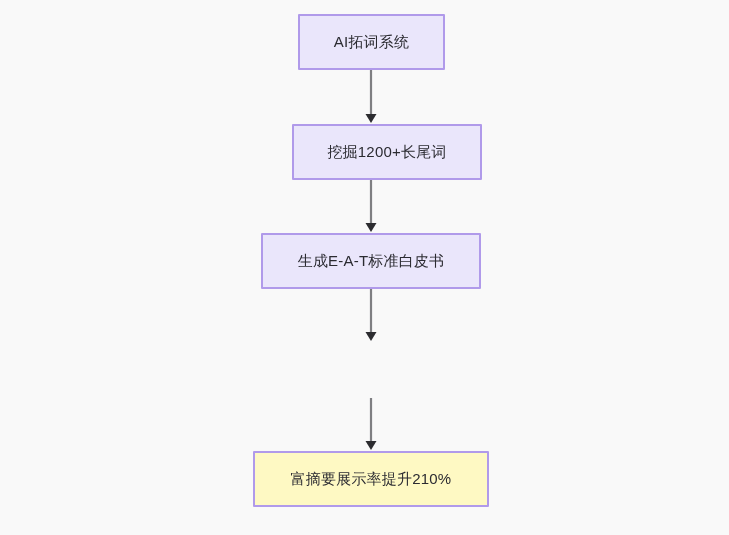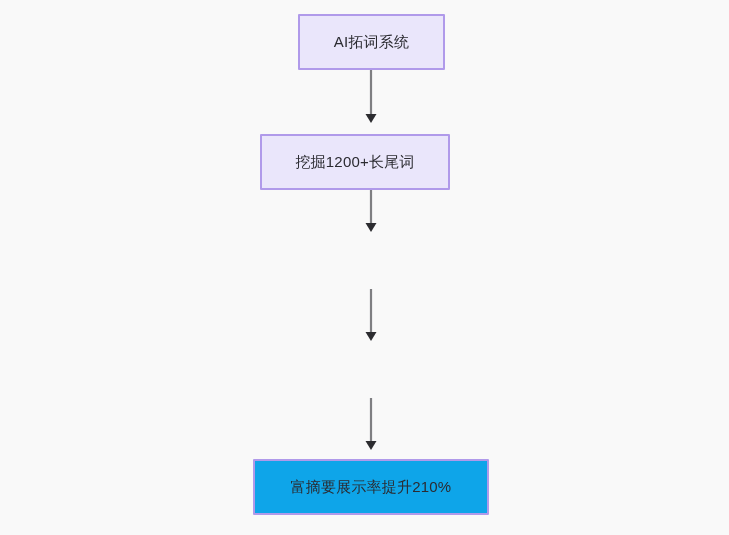--- a/index.html
+++ b/index.html
@@ -81,23 +81,26 @@
 
   <svg class="flow-edge" id="edge-3" width="729" height="535" style="left:0;top:0;position:absolute;">
     <line class="edge-line" x1="371" y1="398" x2="371" y2="443" style="stroke: rgb(127, 127, 130);"></line>
     <polygon class="edge-arrowhead" points="365.5,441 376.5,441 371,450" style="fill: rgb(44, 44, 48);"></polygon>
   </svg>
 
   <div class="flow-node" id="node-0" style="left: 298px; top: 14px; width: 147px; height: 56px; background: rgb(234, 230, 251); border-color: rgb(176, 154, 234);">
     <span class="flow-node-label">AI拓词系统</span>
   </div>
 
-  <div class="flow-node" id="node-1" style="left: 260px; top: 124px; width: 190px; height: 56px; background: rgb(234, 230, 251); border-color: rgb(176, 154, 234); margin-top: 10px;">
+  <div class="flow-node" id="node-1" style="left: 292px; top: 124px; width: 190px; height: 56px; background: rgb(234, 230, 251); border-color: rgb(176, 154, 234);">
     <span class="flow-node-label">挖掘1200+长尾词</span>
   </div>
 
+  <div class="flow-node" id="node-2" style="left: 261px; top: 233px; width: 220px; height: 56px; background: rgb(234, 230, 251); border-color: rgb(176, 154, 234);">
+    <span class="flow-node-label">生成E-A-T标准白皮书</span>
+  </div>
 
 
-  <div class="flow-node" id="node-4" style="left: 253px; top: 451px; width: 236px; height: 56px; background: #0ea5e9; border-color: rgb(176, 154, 234); margin-top: 8px;">
+  <div class="flow-node" id="node-4" style="left: 253px; top: 451px; width: 236px; height: 56px; background: #fef9c3; border-color: rgb(176, 154, 234);">
     <span class="flow-node-label">富摘要展示率提升210%</span>
   </div>
 
 </div>
 
 </body></html>

